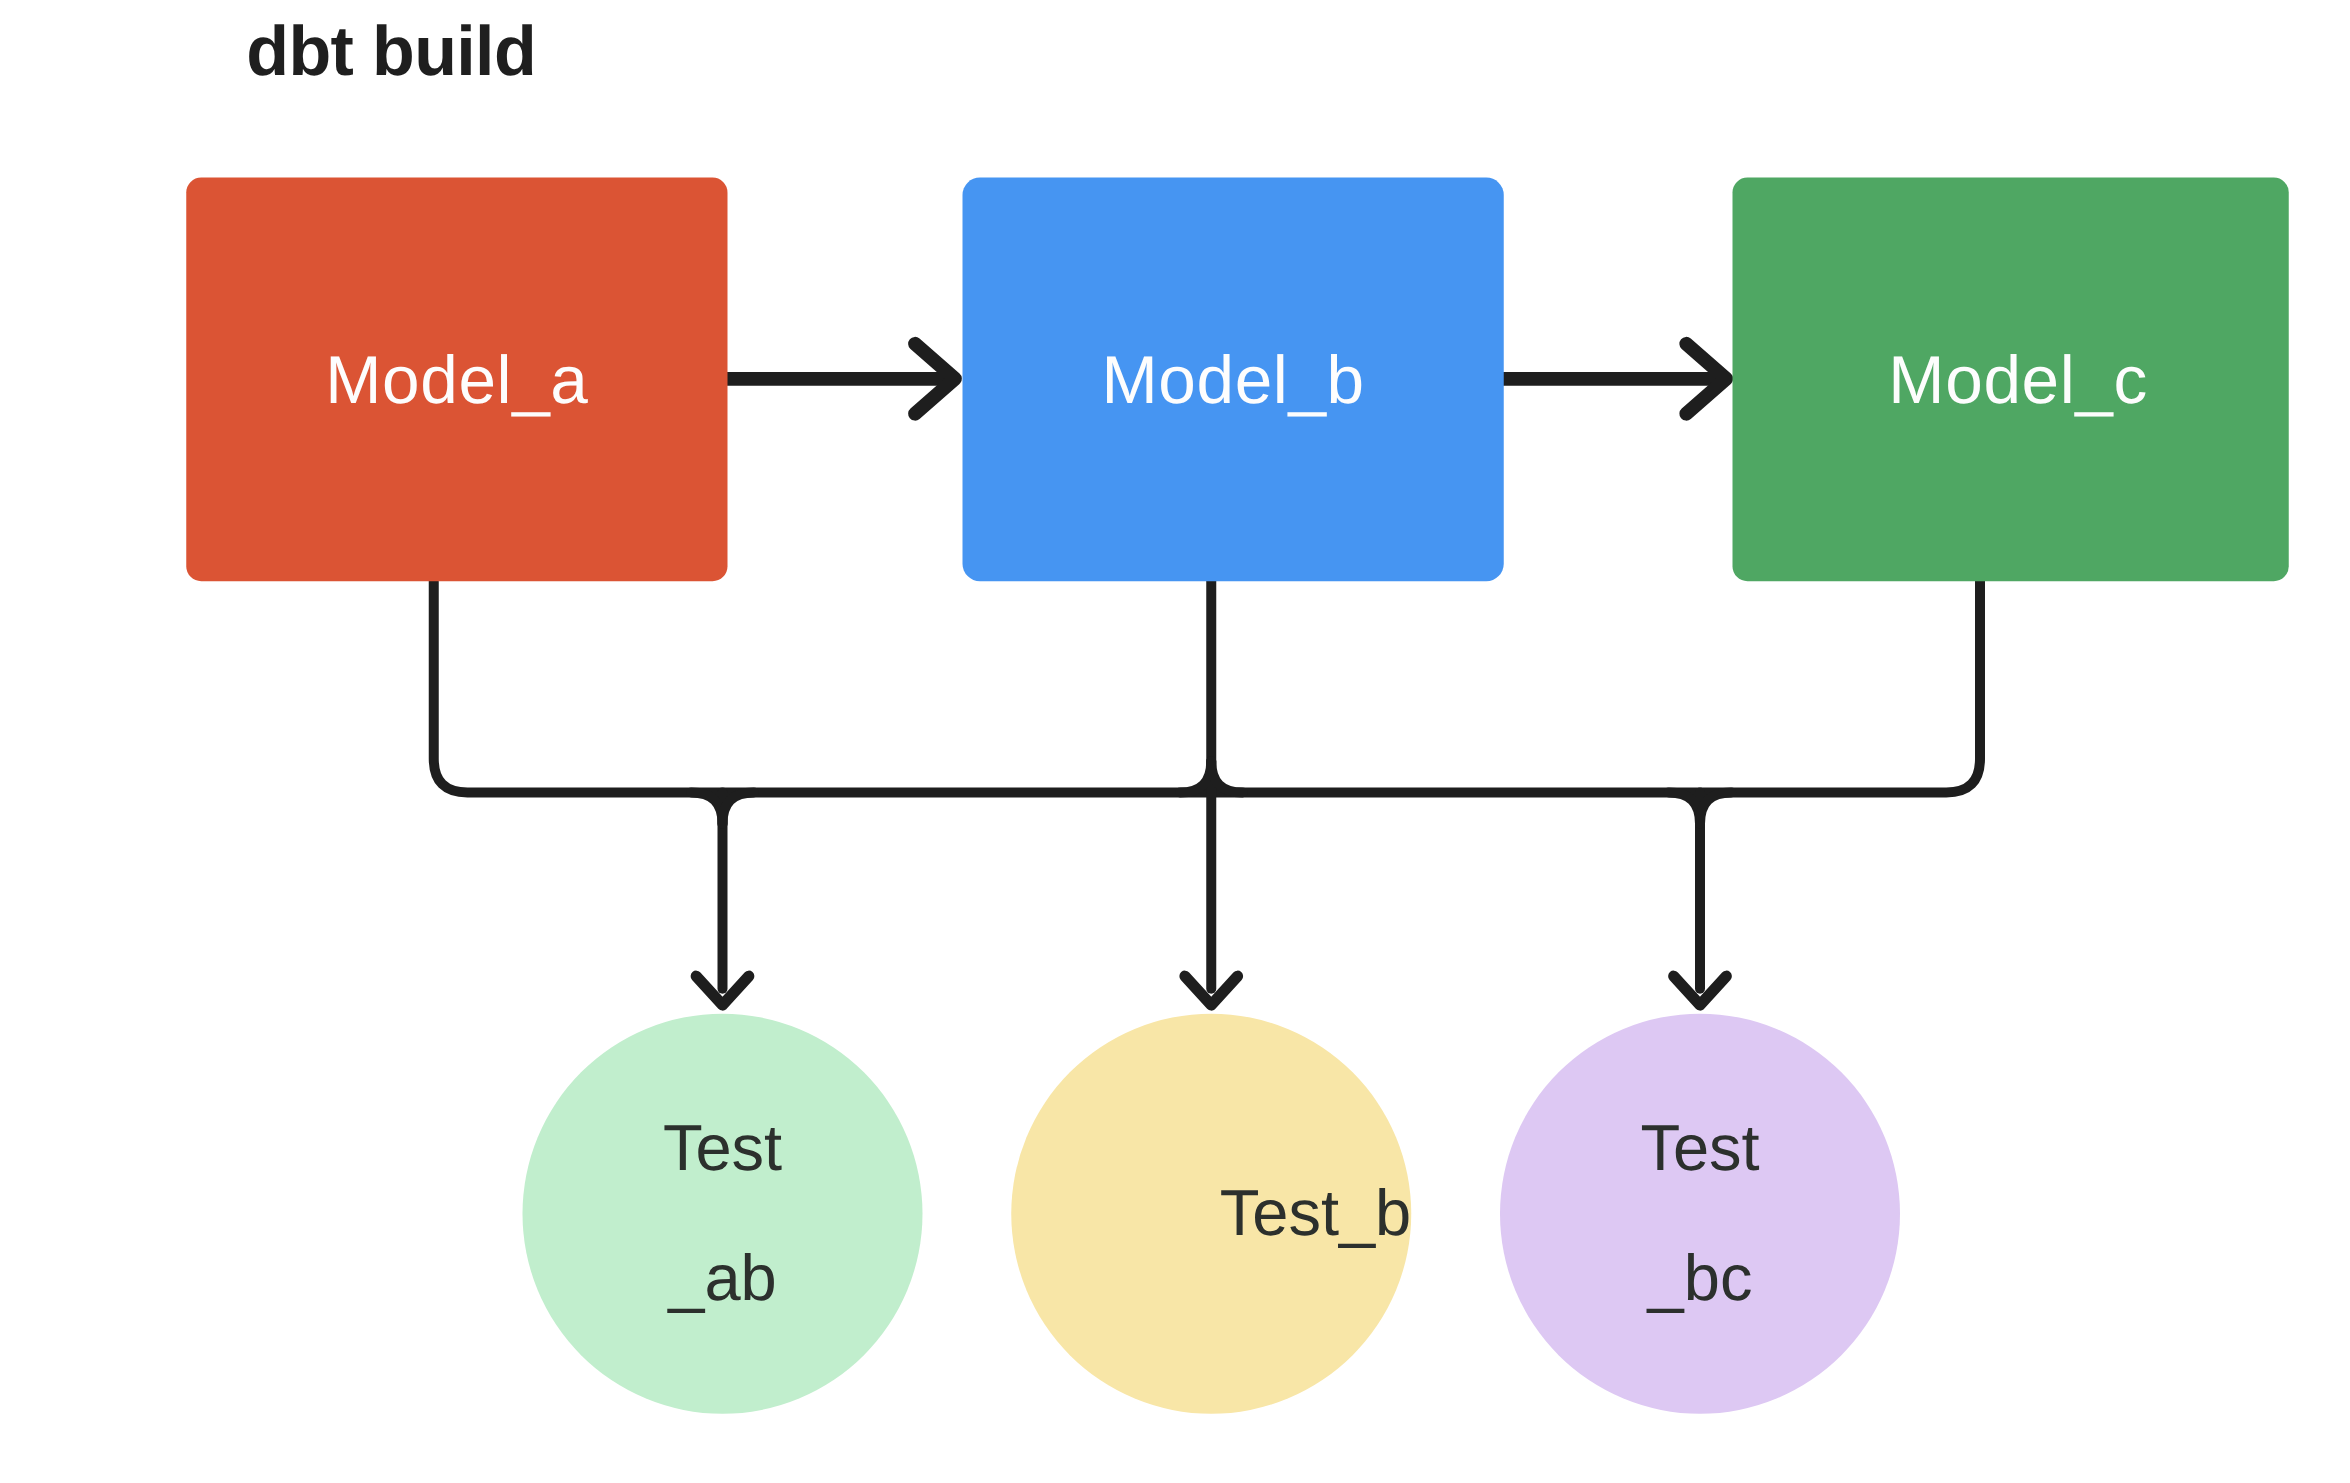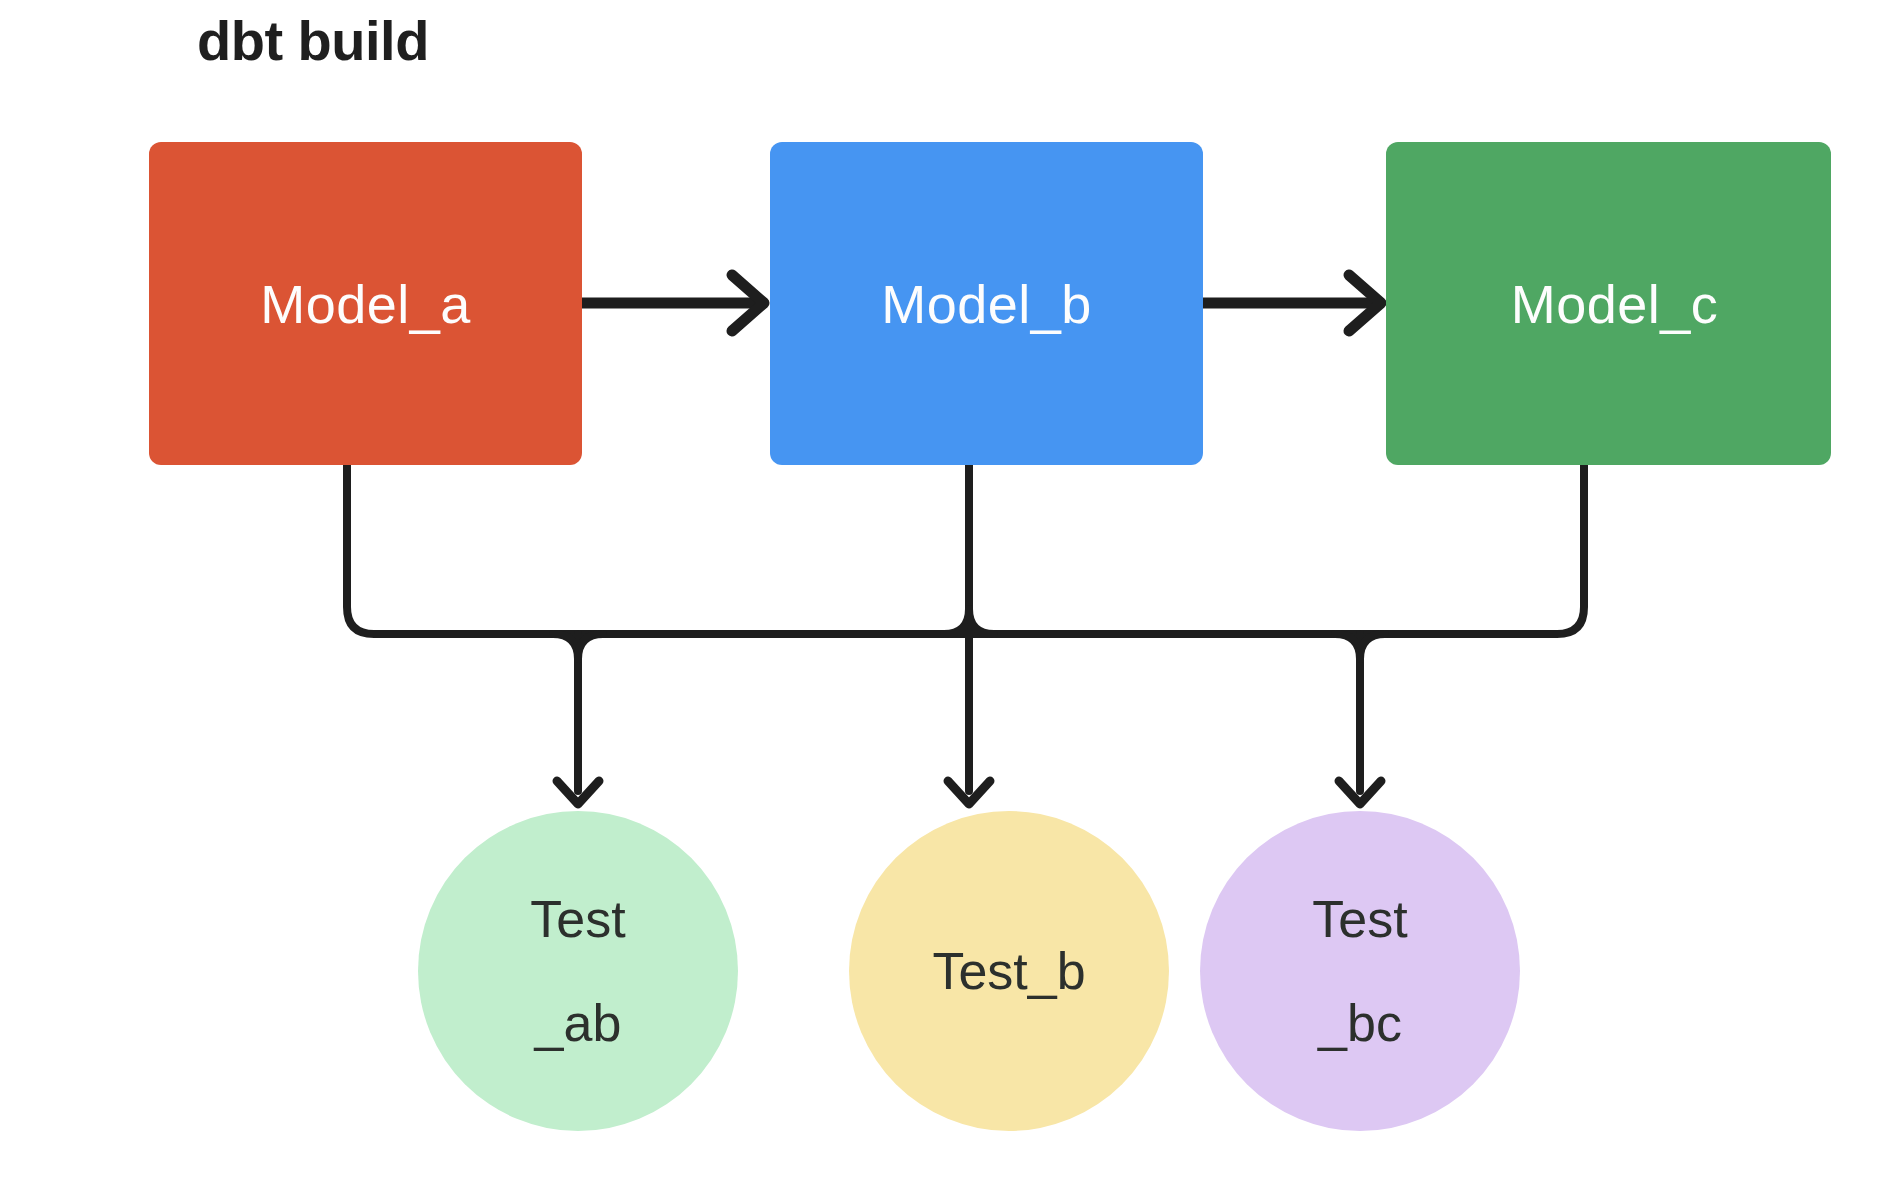--- a/index.html
+++ b/index.html
@@ -45,35 +45,35 @@
     justify-content: center;
   }
   .model span {
     color: #fdfdfd;
     font-size: 54px;
     font-weight: 400;
     letter-spacing: 0.5px;
     white-space: nowrap;
   }
   .model-a { left: 109px; }
-  .model-b { left: 730px; }
+  .model-b { left: 730px; border-radius: 14px; }
   .model-c { left: 1346px; }
   .test {
     position: absolute;
     width: 320px;
     height: 320px;
     border-radius: 50%;
     display: flex;
     flex-direction: column;
     align-items: center;
     justify-content: center;
     top: 811px;
   }
   .test-ab { left: 378px; }
-  .test-b  { left: 809px; }
+  .test-b  { left: 769px; align-items: flex-end; }
   .test-bc { left: 1160px; }
   .tline {
     font-size: 52px;
     color: #2c302d;
     line-height: 104px;
     text-align: center;
     white-space: nowrap;
   }
 </style>
 </head>

